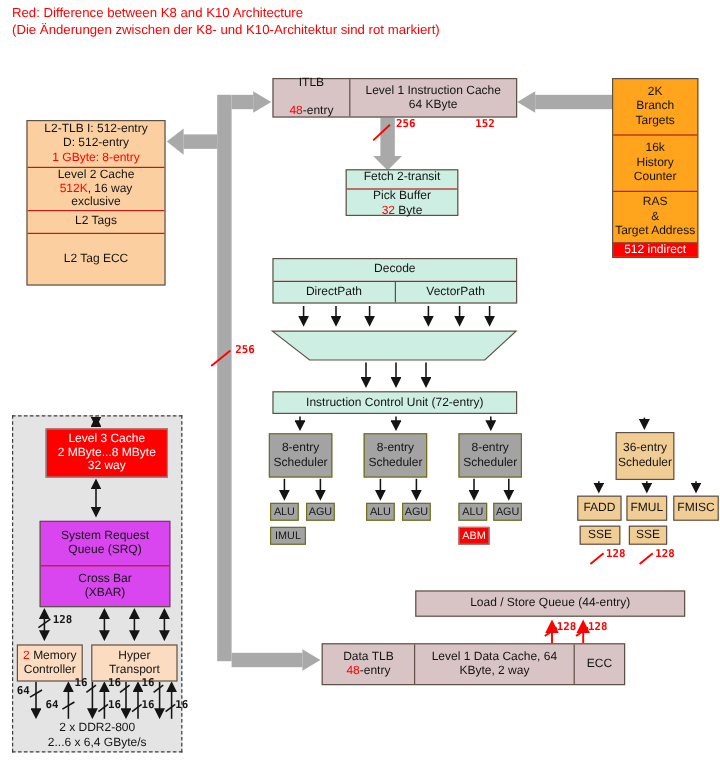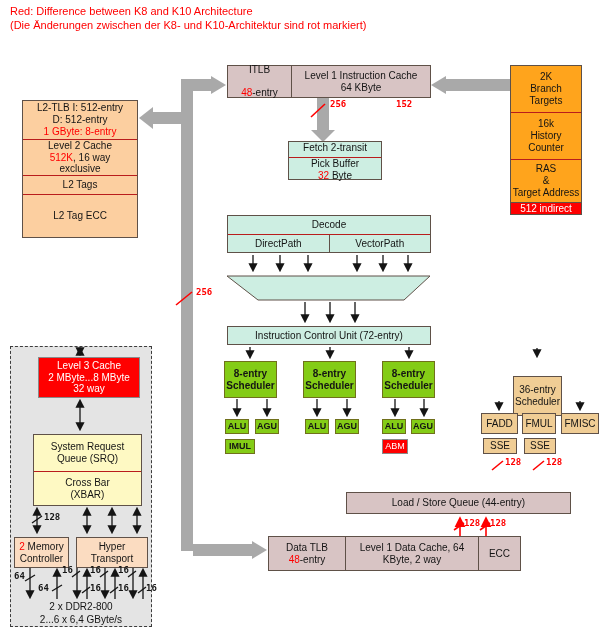--- a/index.html
+++ b/index.html
@@ -13,23 +13,23 @@
        justify-content:center;box-sizing:border-box;white-space:pre-line;}
   .sec + .sec{border-top:1px solid #b91c1c;}
   .cellv{height:100%;display:flex;flex-direction:column;align-items:center;justify-content:center;
          box-sizing:border-box;white-space:pre-line;}
   .cellv + .cellv{border-left:1px solid #5f5148;}
   .mauve{background:#d8c4c4;}
   .mint{background:#cdeee2;}
   .peach{background:#fccfa0;}
   .peach2{background:#fbdcc1;}
   .orange{background:#ffa41c;}
-  .yellow{background:#84cc16;border-color:#70701c;font-weight:bold;}
+  .yellow{background:#a3a3a3;border-color:#70701c;}
   .tan{background:#f0cd95;}
-  .pink{background:#fef9c3;}
+  .pink{background:#d946ef;}
   .redbox{background:#ff0000;color:#fff;border-color:#8a8a8a;}
   .panel{background:#e4e4e4;border:1px dashed #3c3c3c;z-index:0;}
   .red{color:#ff0000;}
   .title{position:absolute;color:#ff0000;font-size:11px;z-index:4;white-space:pre;}
   .lab{position:absolute;font-family:"DejaVu Sans Mono",monospace;font-weight:bold;
        font-size:9px;color:#ff0000;z-index:4;white-space:pre;text-align:center;}
   .labk{color:#161616;}
   .note{position:absolute;color:#141414;font-size:10px;text-align:center;z-index:2;white-space:pre-line;}
   .f9{font-size:9px;}
   svg#wires{position:absolute;left:0;top:0;z-index:1;pointer-events:none;}
@@ -187,21 +187,21 @@
 
   <div class="box mint" style="left:227px;top:326px;width:204px;height:19px;">Instruction Control Unit (72-entry)</div>
 
   <div class="box yellow" style="left:224px;top:361px;width:53px;height:37px;">8-entry
 Scheduler</div>
   <div class="box yellow" style="left:303px;top:361px;width:53px;height:37px;">8-entry
 Scheduler</div>
   <div class="box yellow" style="left:382px;top:361px;width:53px;height:37px;">8-entry
 Scheduler</div>
 
-  <div class="box tan" style="left:513px;top:376px;width:49px;height:40px;">36-entry
+  <div class="box tan" style="left:513px;top:360px;width:49px;height:40px;">36-entry
 Scheduler</div>
 
   <div class="box yellow f9" style="left:225px;top:419px;width:24px;height:15px;">ALU</div>
   <div class="box yellow f9" style="left:255px;top:419px;width:24px;height:15px;">AGU</div>
   <div class="box yellow f9" style="left:305px;top:419px;width:24px;height:15px;">ALU</div>
   <div class="box yellow f9" style="left:335px;top:419px;width:24px;height:15px;">AGU</div>
   <div class="box yellow f9" style="left:382px;top:419px;width:24px;height:15px;">ALU</div>
   <div class="box yellow f9" style="left:411px;top:419px;width:24px;height:15px;">AGU</div>
   <div class="box yellow f9" style="left:225px;top:439px;width:30px;height:15px;">IMUL</div>
   <div class="box redbox f9" style="left:382px;top:439px;width:26px;height:15px;">ABM</div>

